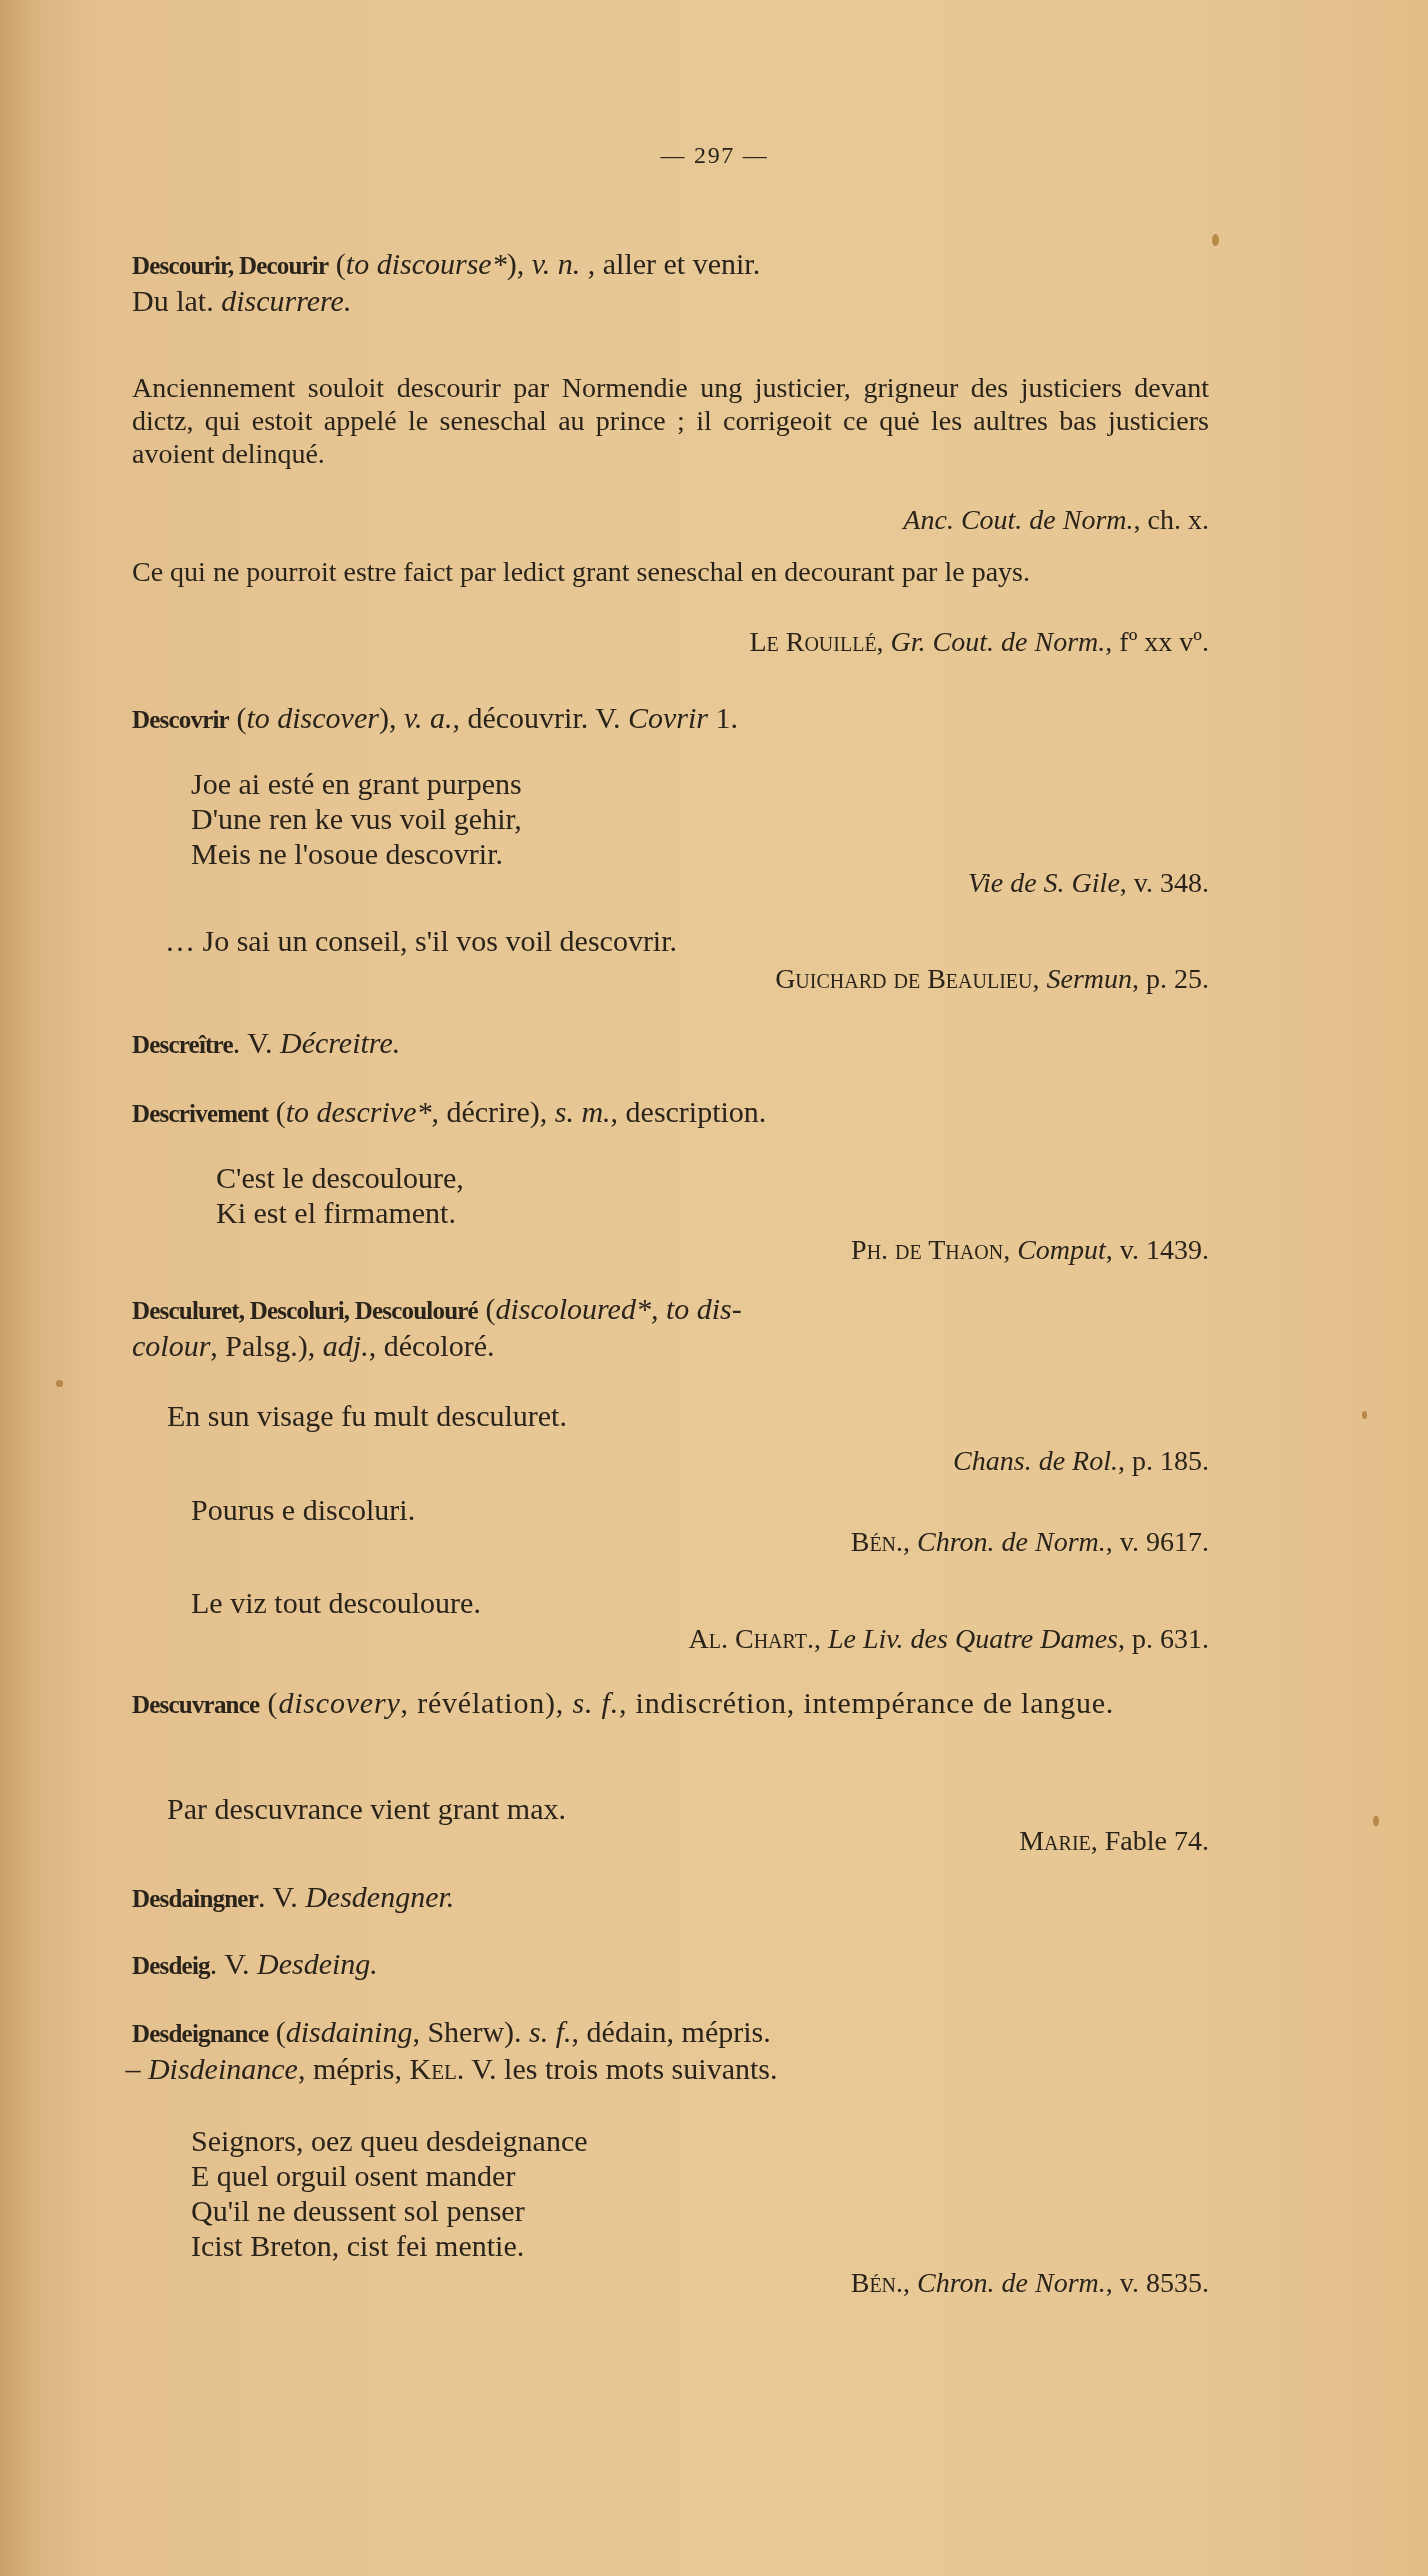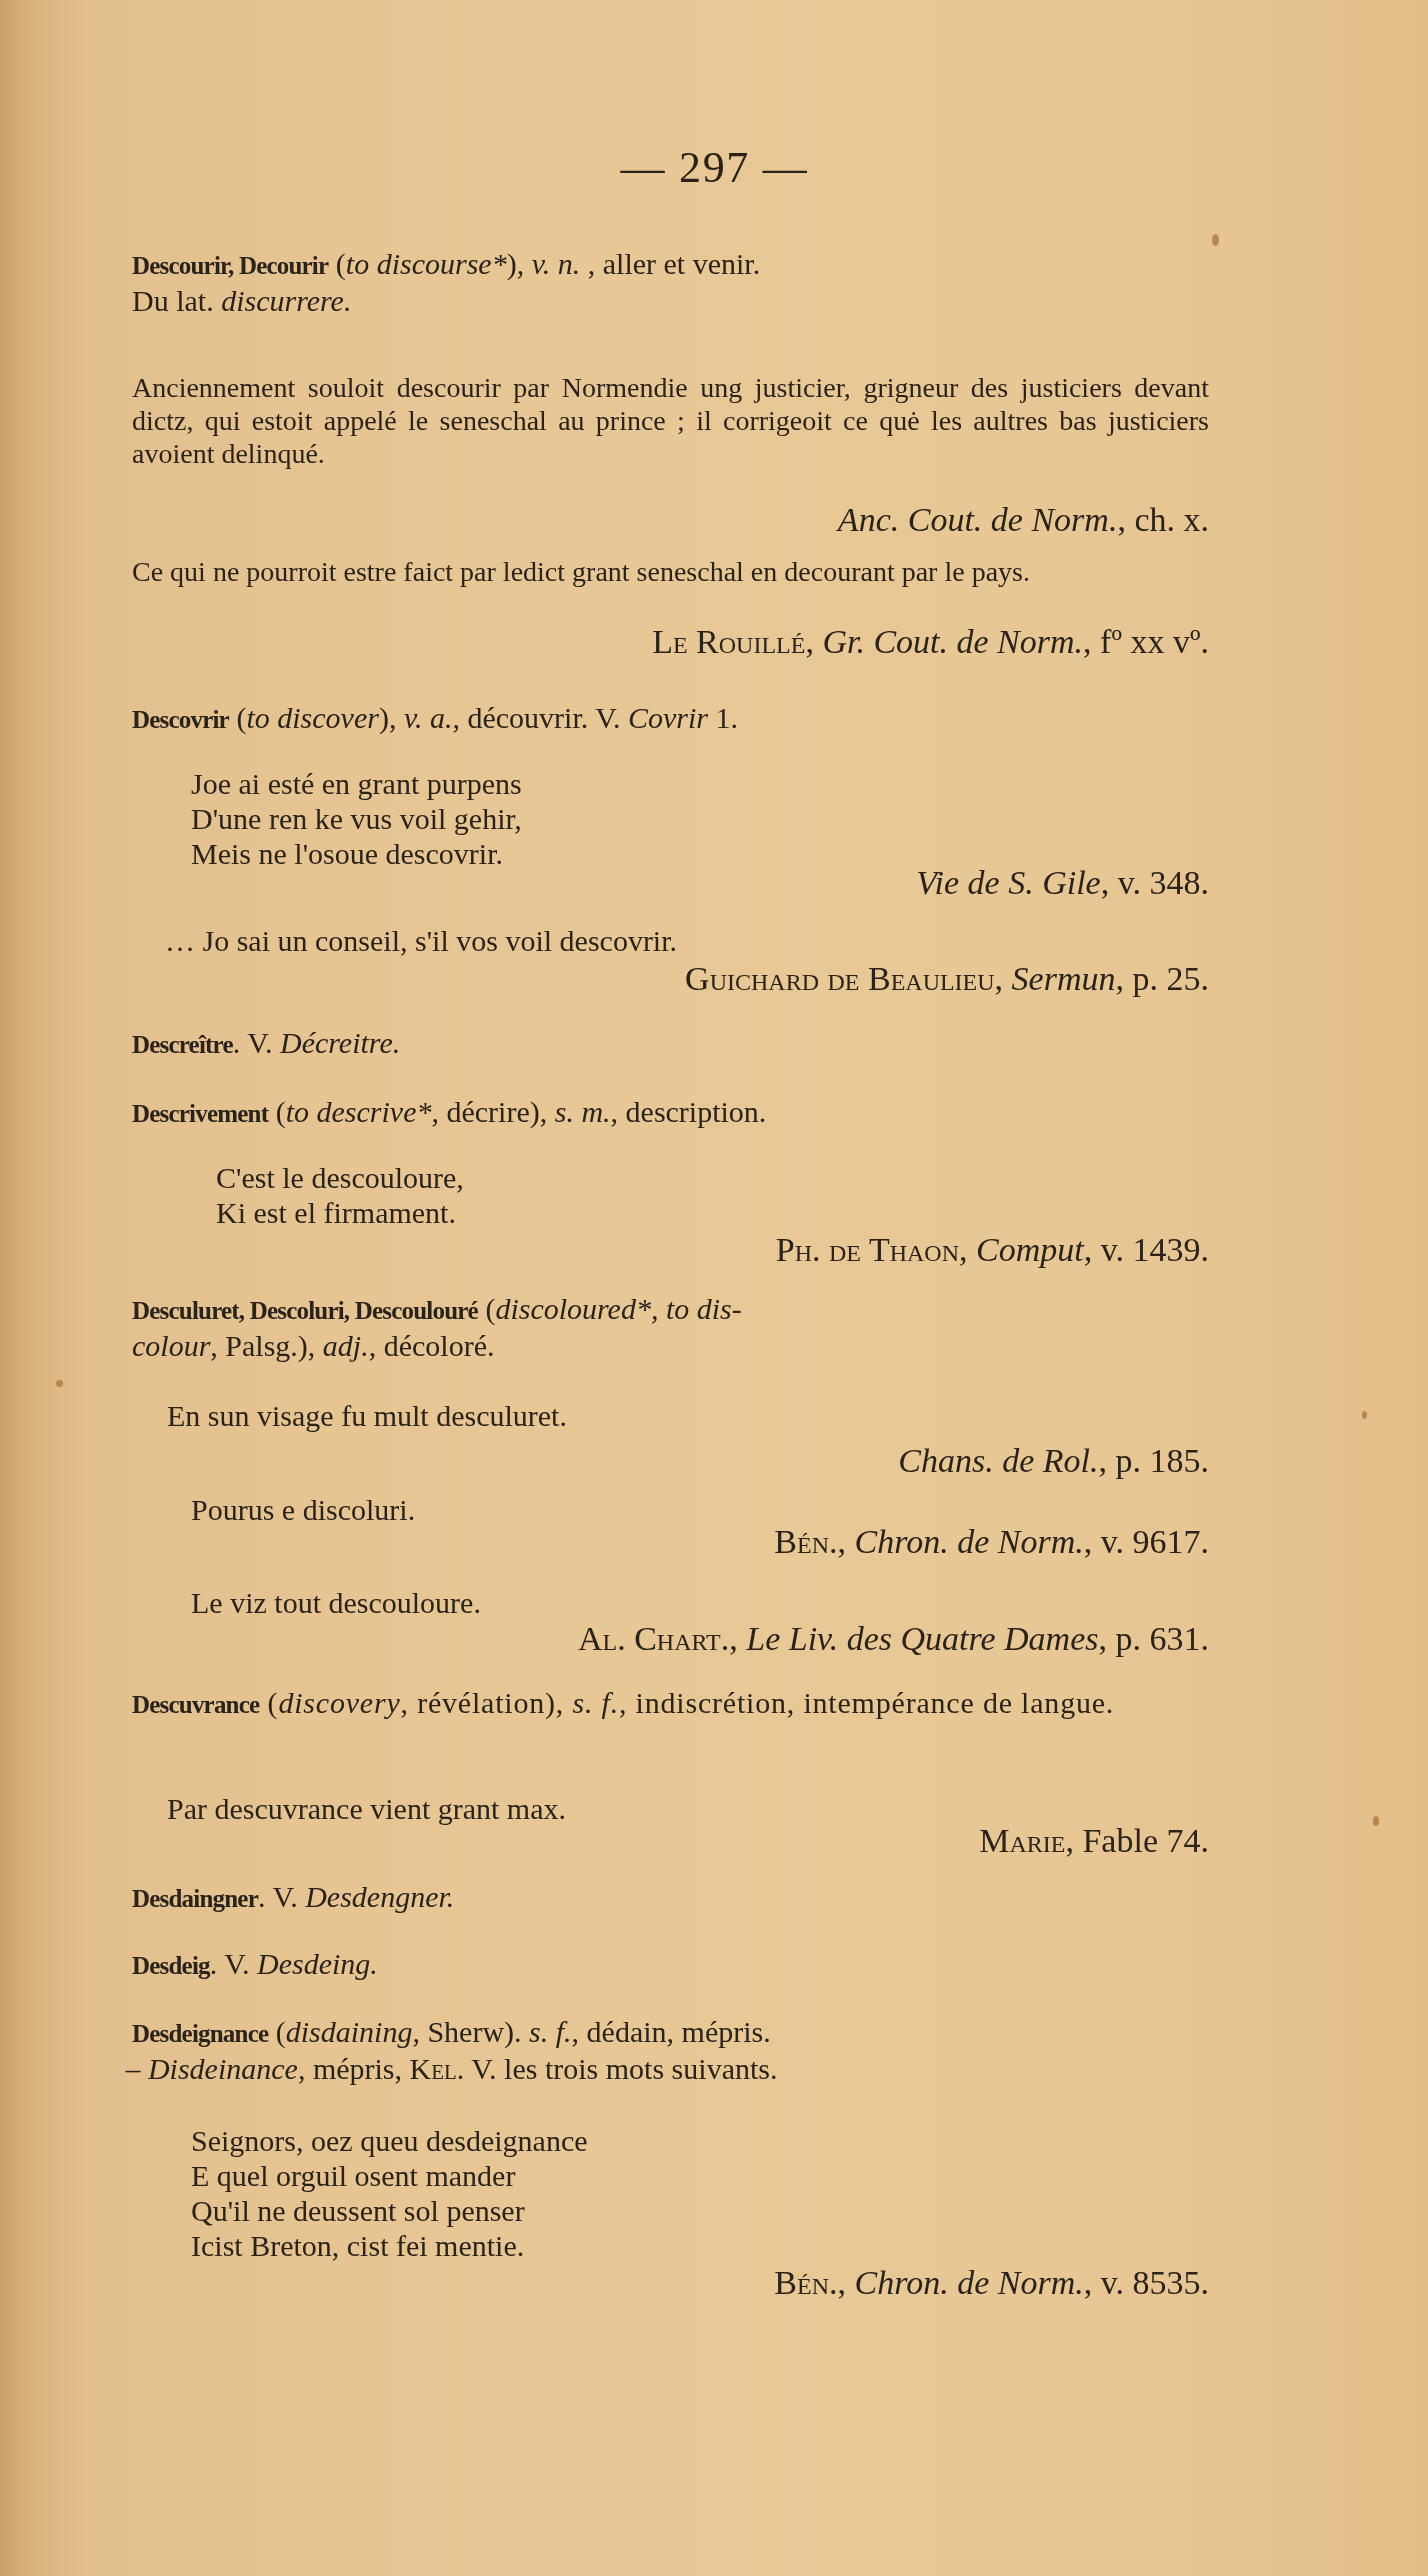--- a/index.html
+++ b/index.html
@@ -3,27 +3,27 @@
 <meta charset="utf-8">
 <style>
   html, body { margin: 0; padding: 0; }
   body {
     width: 1429px; height: 2576px; overflow: hidden; position: relative;
     background: linear-gradient(90deg, #c9a06a 0px, #d9b47f 33px, #e3c08e 91px, #e6c593 330px, #e8c996 825px, #e6c592 1238px, #e2bd88 1429px);
     font-family: "Liberation Serif", "DejaVu Serif", serif;
     color: #2a231a;
   }
   .page { position: absolute; left: 0; top: 0; width: 1429px; height: 2576px; }
-  .pagenum { position: absolute; left: 0; width: 1429px; top: 142px; text-align: center; font-size: 44px; letter-spacing: 1.7px; color: #2a231a; }
+  .pagenum { position: absolute; left: 0; width: 1429px; top: 142px; text-align: center; font-size: 24px; letter-spacing: 1.7px; color: #2a231a; }
   .block { position: absolute; left: 132px; width: 1077px; font-size: 30px; line-height: 35px; }
   .hw { font-family: Liberation Serif, serif; font-weight: bold; font-size: 25px; letter-spacing: -0.8px; }
   .it { font-style: italic; }
   .sc { font-variant: small-caps; }
   .just { text-align: justify; text-align-last: left; }
-  .cite { position: absolute; right: 220px; text-align: right; font-size: 34px; line-height: 30px; white-space: nowrap; }
+  .cite { position: absolute; right: 220px; text-align: right; font-size: 28px; line-height: 30px; white-space: nowrap; }
   .quote { position: absolute; font-size: 30px; line-height: 35px; white-space: nowrap; }
   .stain { position: absolute; border-radius: 50%; background: #a6712e; opacity: .7; }
 </style>
 </head>
 <body>
 
 <div class="page">
 
   <div class="pagenum">— 297 —</div>
 

